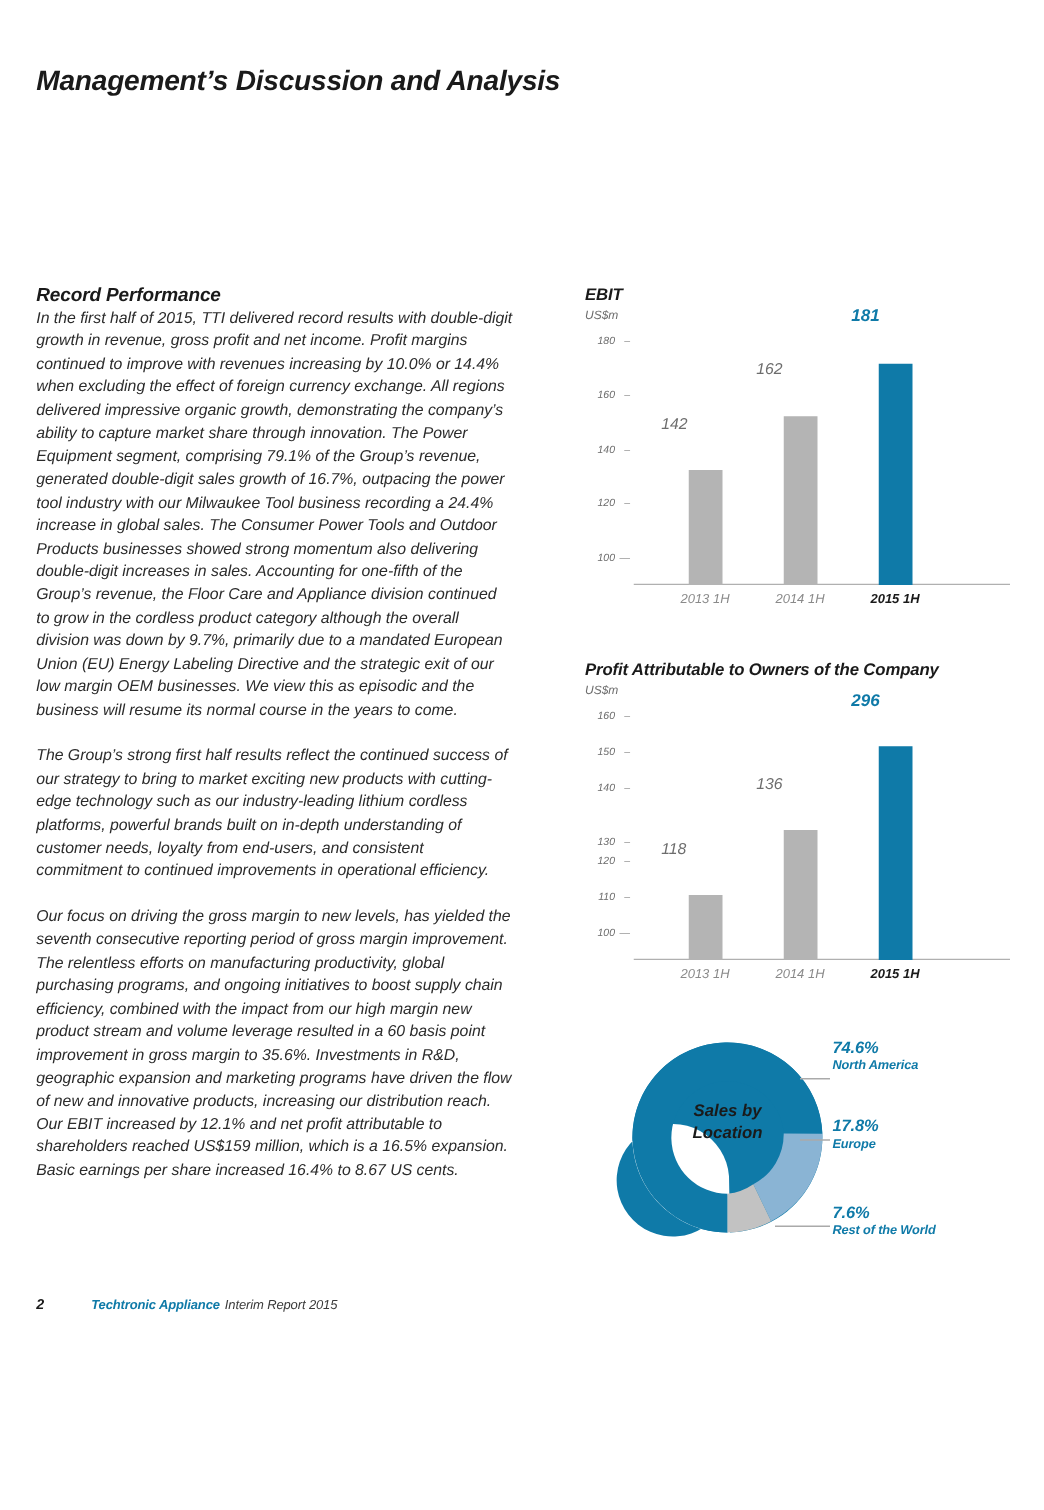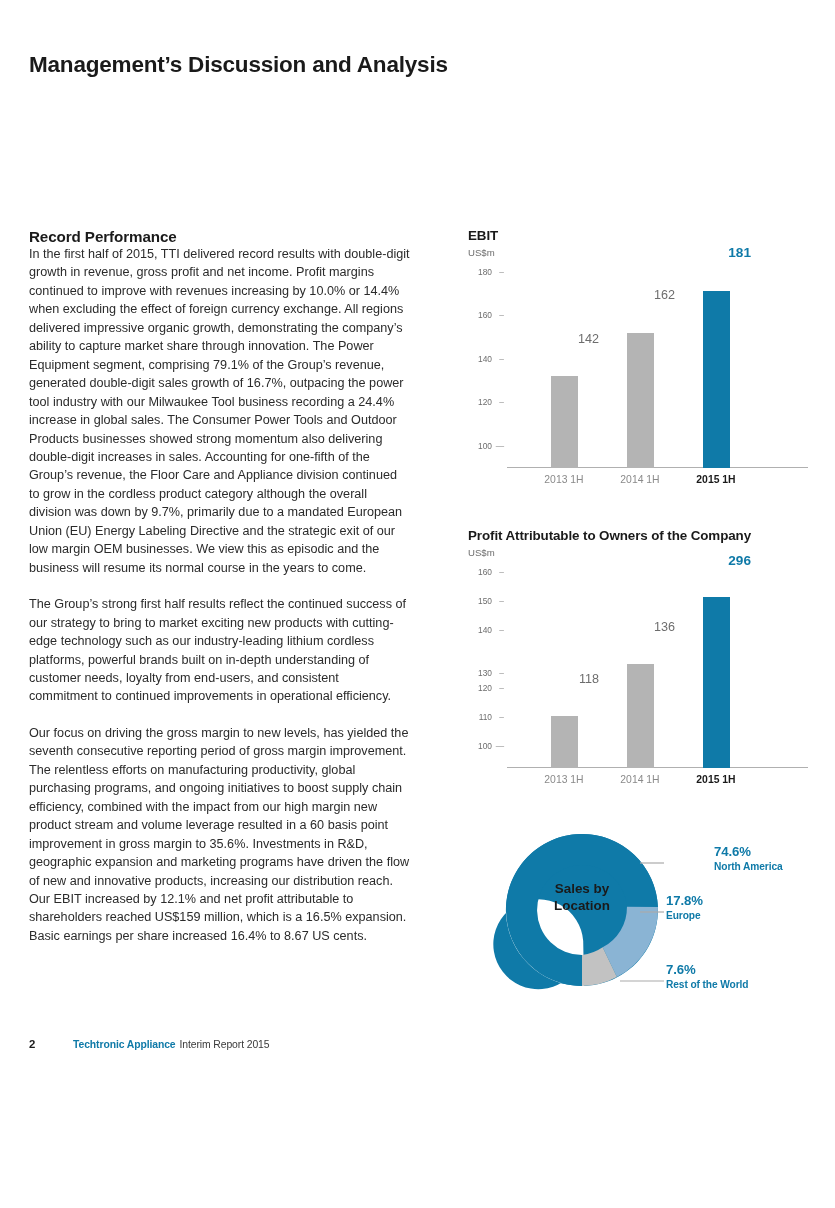--- a/index.html
+++ b/index.html
@@ -11,20 +11,21 @@
     font-family: "Liberation Sans", sans-serif;
     -webkit-font-smoothing: antialiased;
   }
 
   #page {
     position: relative;
     width: 835px;
     height: 1087px;
     background: #ffffff;
     overflow: hidden;
+    font-style: italic;
   }
 
   
   .page-title {
     position: absolute;
     left: 29px;
     top: 52px;
     font-size: 22.5px;
     font-weight: bold;
     color: #1a1a1a;
@@ -117,21 +118,21 @@
     position: absolute;
     bottom: 0;
     width: 27px;
   }
   .bar-grey { background: #b4b4b4; }
   .bar-blue { background: #0f7aa8; }
 
   .bar-value {
     position: absolute;
     width: 70px;
-    text-align: right;
+    text-align: left;
     font-size: 12.6px;
     color: #6d6d6d;
     white-space: nowrap;
   }
   .bar-value.hl {
     color: #0f7aa8;
     font-weight: bold;
     font-size: 13.6px;
   }
 
@@ -315,21 +316,21 @@
         <line x1="172" y1="43" x2="196" y2="43" stroke="#aaaaaa" stroke-width="1.2"></line>
         <line x1="172" y1="92" x2="196" y2="92" stroke="#aaaaaa" stroke-width="1.2"></line>
         <line x1="152" y1="161" x2="196" y2="161" stroke="#aaaaaa" stroke-width="1.2"></line>
       </svg>
 
       <div class="donut-center-text">
         <div>Sales by</div>
         <div>Location</div>
       </div>
 
-      <div class="legend-item" style="top:24px;margin-left:48px;">
+      <div class="legend-item" style="top:10px;">
         <div class="legend-pct">74.6%</div>
         <div class="legend-name">North America</div>
       </div>
 
       <div class="legend-item" style="top:73px;">
         <div class="legend-pct">17.8%</div>
         <div class="legend-name">Europe</div>
       </div>
 
       <div class="legend-item" style="top:142px;">

